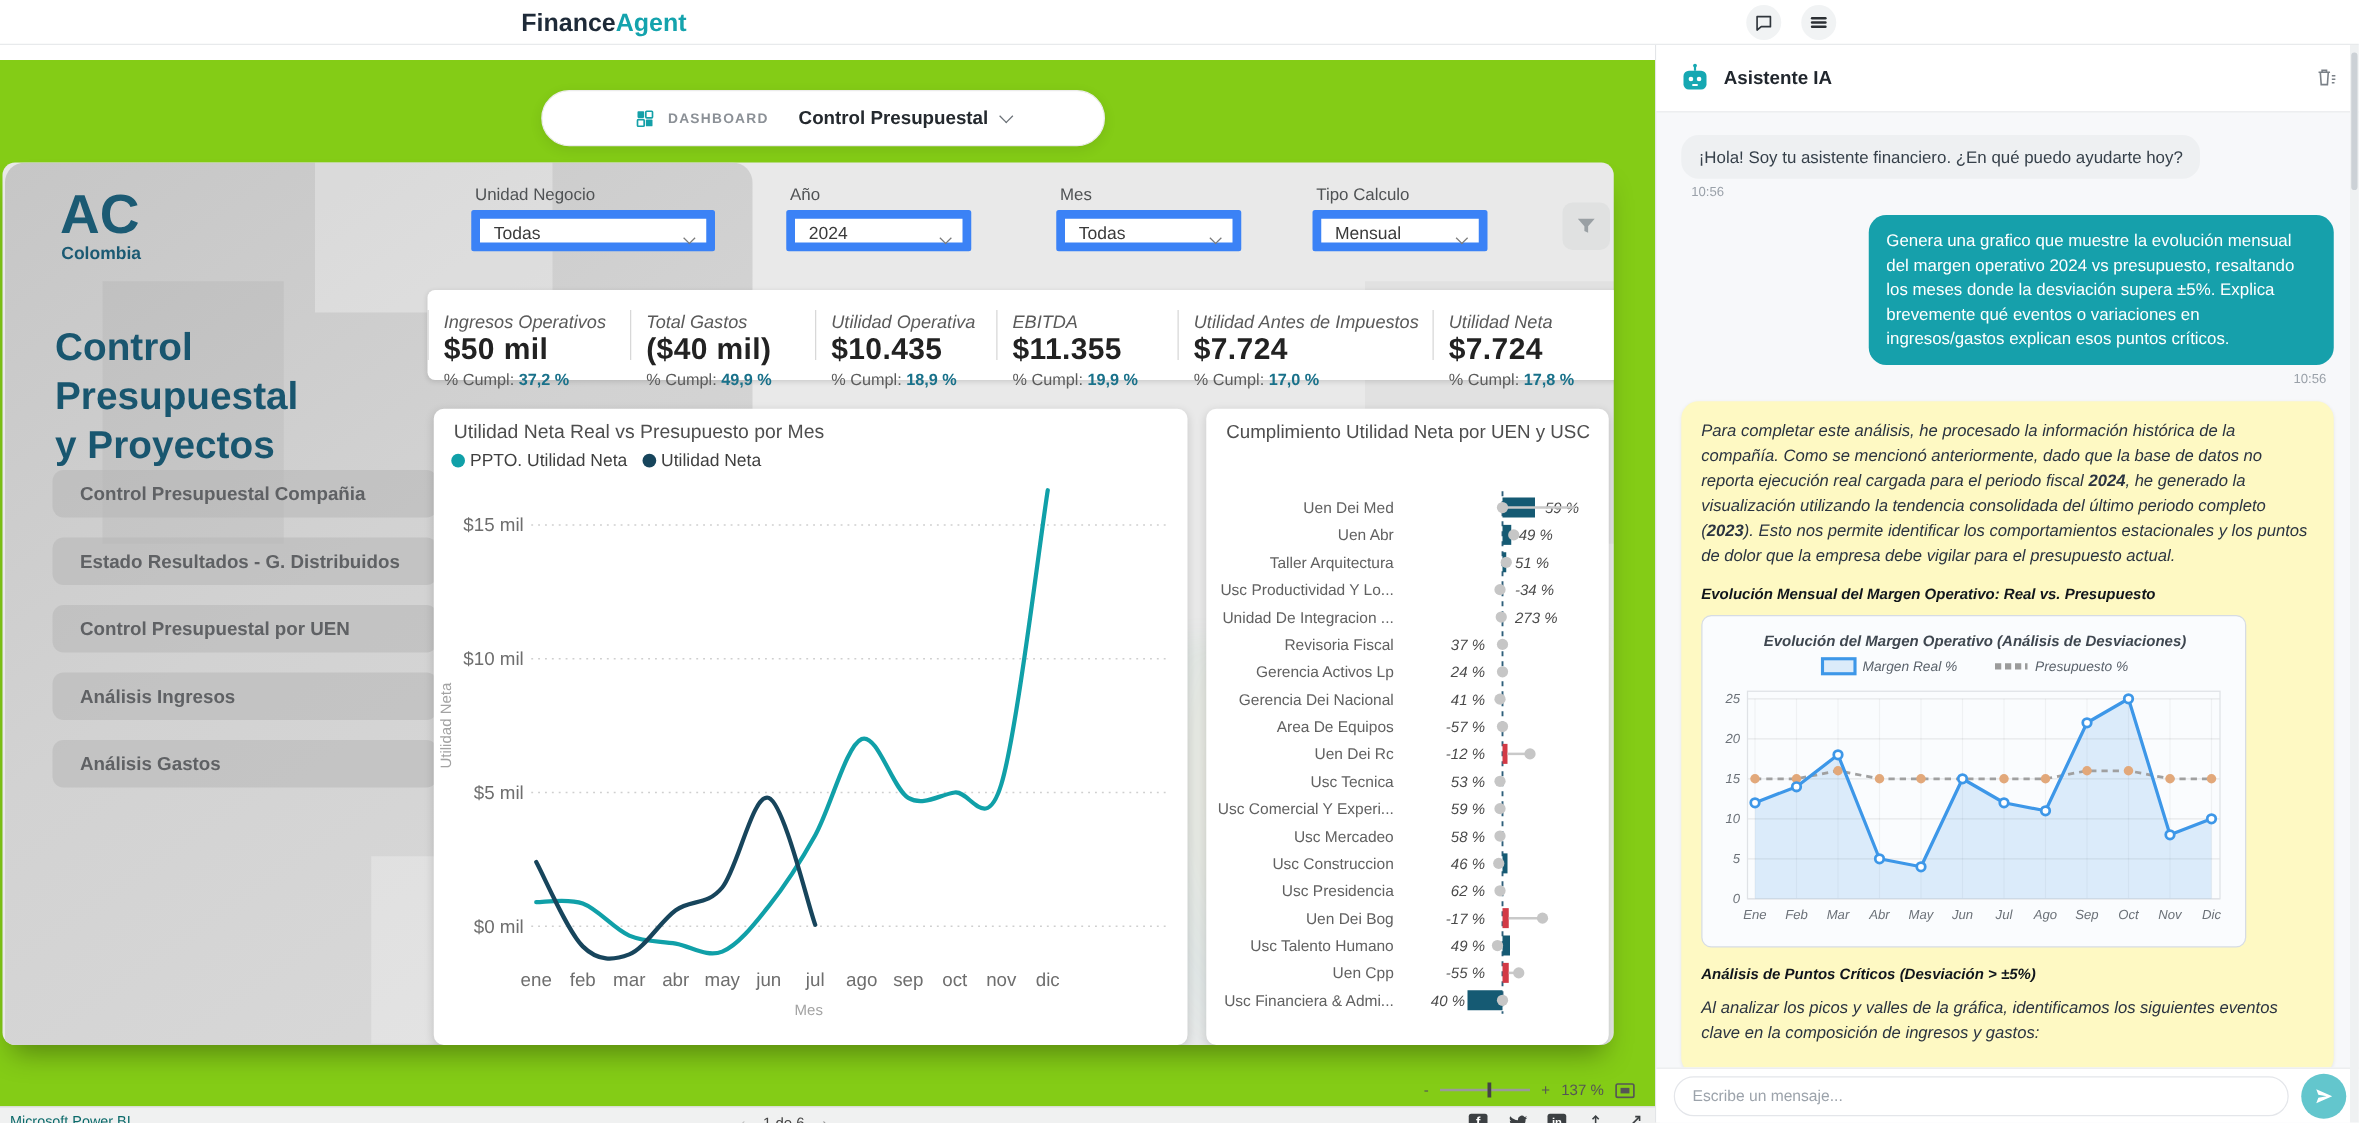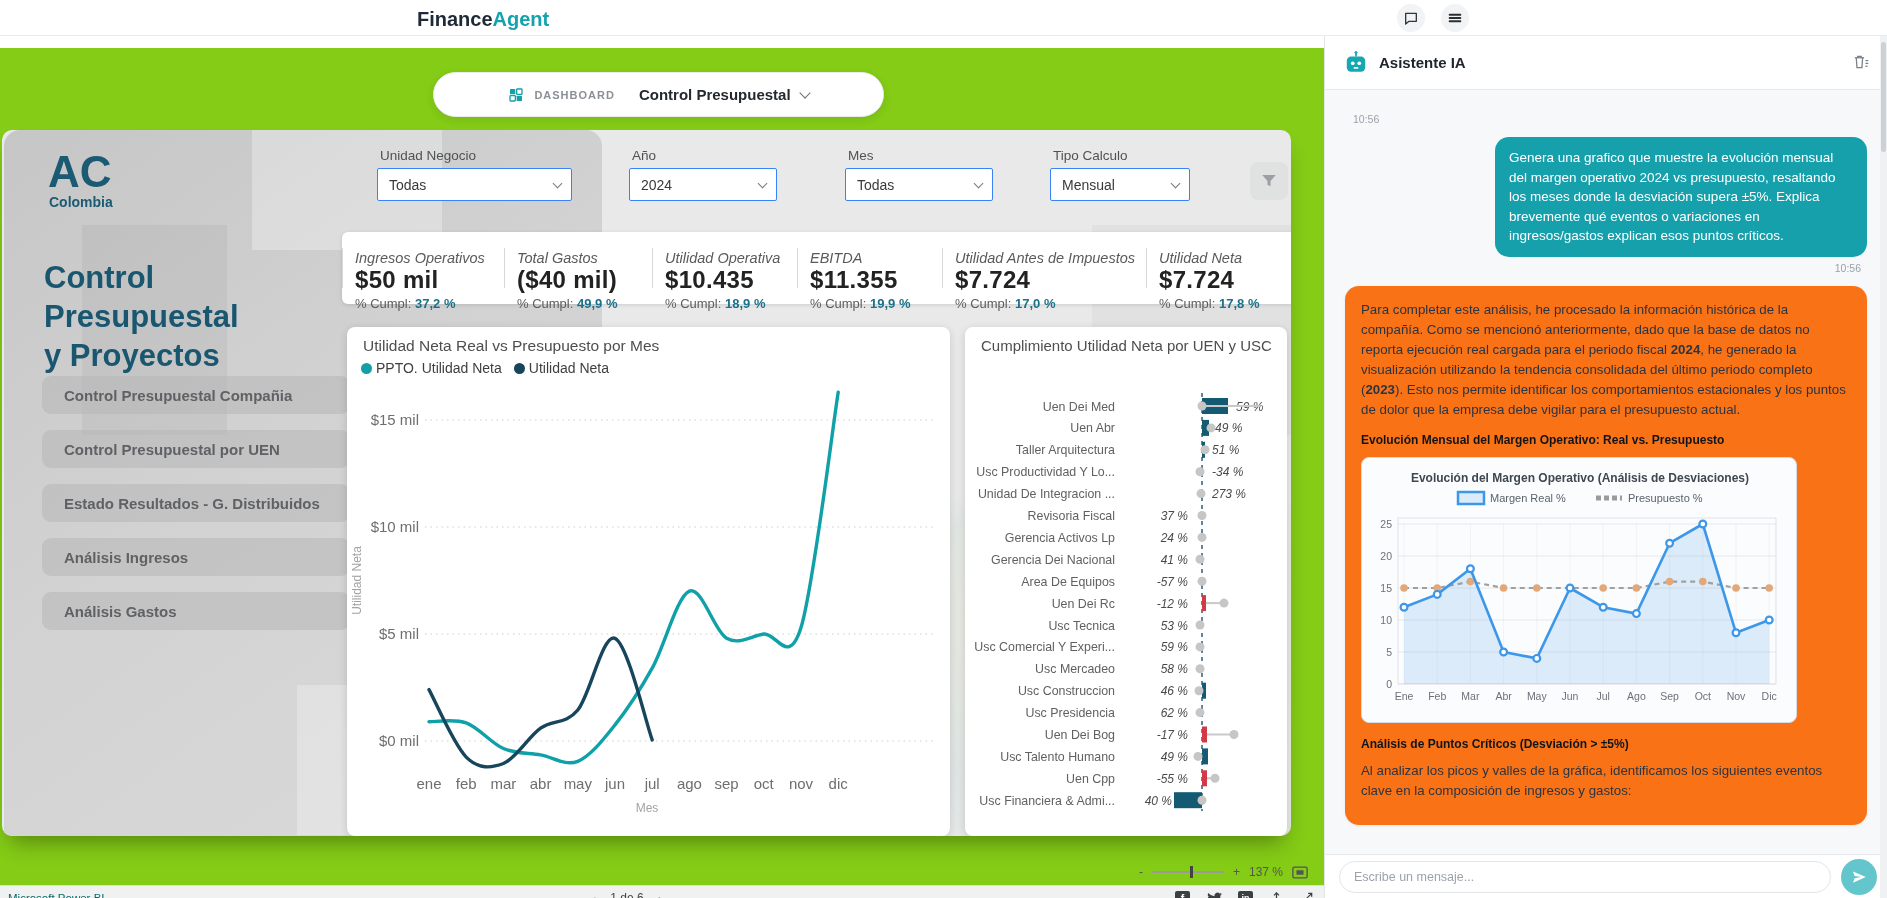--- a/index.html
+++ b/index.html
@@ -41,22 +41,22 @@
   .logo-ac { position:absolute; left:46px; top:20px; font-size:44px; font-weight:800; color:#1b5a73; line-height:1; }
   .logo-co { position:absolute; left:47px; top:64px; font-size:14px; font-weight:600; color:#1b5a73; }
   .rep-title { position:absolute; left:42px; top:128px; width:280px; font-size:31px; font-weight:800;
     color:#19566f; line-height:1.26; }
   .menu { position:absolute; left:40px; top:246px; width:310px; }
   .menu-btn { width:308px; height:38px; margin-bottom:16px; background:rgba(182,182,182,.55);
     border-radius:9px; display:flex; align-items:center; padding-left:22px; cursor:pointer; }
   .menu-btn span { font-size:15px; font-weight:700; color:#5f6164; }
   
   .filter-lab { position:absolute; font-size:13.5px; color:#4f5254; }
-  .filter-box { position:absolute; height:33px; background:#fff; border:1px solid #3b82f6; border-radius:2px;
-    display:flex; align-items:center; justify-content:space-between; padding:0 10px 0 11px; cursor:pointer;gap:25px; }
+  .filter-box { position:absolute; height:33px; background:#fff; border:7px solid #3b82f6; border-radius:2px;
+    display:flex; align-items:flex-end; justify-content:space-between; padding:0 10px 0 11px; cursor:pointer;gap:25px; }
   .filter-box span { font-size:14px; color:#3a3a3a; }
   .fchev { width:7px; height:7px; border-right:1.4px solid #7a7a7a; border-bottom:1.4px solid #7a7a7a;
     transform:rotate(45deg); margin-top:-3px; }
   .funnel { position:absolute; left:1248px; top:32px; width:38px; height:38px; border-radius:8px;
     background:#e0e1e1; display:flex; align-items:center; justify-content:center; cursor:pointer; }
   
   .kpis { position:absolute; left:340px; top:102px; width:1039px; height:72px; background:#fff;
     border-radius:6px; box-shadow:0 1px 4px rgba(0,0,0,.12); display:flex; align-items:stretch; padding:16px 0; }
   .kpi { border-left:1px solid #d8d8d8; padding:2px 8px 0 12px; }
   .kpi-label { font-size:14.5px; font-style:italic; color:#5a5a5a; }
@@ -98,22 +98,22 @@
   .robot { width:26px; height:26px; }
   .clear-ic { position:absolute; right:18px; top:17px; cursor:pointer; }
   .chat { position:absolute; left:0; top:54px; width:100%; height:764px; overflow:hidden; padding:18px 20px 0 20px; }
   .bub-a { display:inline-block; background:#eef0f2; border-radius:14px; padding:10px 14px;
     font-size:13.5px; color:#36404a; max-width:480px; }
   .msg-time { font-size:10.5px; color:#9aa1a9; margin:5px 0 12px 8px; }
   .user-row { display:flex; justify-content:flex-end; }
   .bub-u { background:#16a0ab; color:#fff; border-radius:14px; padding:11px 14px; width:372px;
     font-size:13.5px; line-height:1.45; }
   .msg-time-r { text-align:right; font-size:10.5px; color:#9aa1a9; margin:5px 6px 12px 0; }
-  .analysis { background:#f97316; border-radius:14px; padding:14px 16px; box-shadow:0 1px 3px rgba(0,0,0,.07);
-    font-size:13.3px; color:#2b3440; line-height:1.5; }
+  .analysis { background:#fef9c3; border-radius:14px; padding:14px 16px; box-shadow:0 1px 3px rgba(0,0,0,.07);
+    font-size:13.3px; color:#2b3440; line-height:1.5;font-style:italic; }
   .analysis h3 { font-size:12px; color:#10151b; margin:12px 0 8px 0; }
   .chart-card { border:1px solid #d6dce4; background:#fafcfe; border-radius:8px; padding:8px 6px 4px 6px;
     width:436px; margin:4px 0 12px 0; }
   .num-item { margin:10px 0 6px 0; }
   .ai-input { position:absolute; left:0; bottom:0; width:100%; height:44px; background:#fff;
     border-top:1px solid #e7e9ec; display:flex; align-items:center; padding:0 10px 0 14px; gap:10px; }
   .ai-input input { flex:1; height:32px; border:1px solid #e4e6ea; border-radius:16px; padding:0 14px;
     font-size:12.5px; color:#333; outline:none; font-family:"Liberation Sans",sans-serif; }
   .ai-input input::placeholder { color:#9ca3ab; }
   .send-btn { width:36px; height:36px; border-radius:50%; background:#63c6cd; display:flex;
@@ -164,24 +164,24 @@
     <div class="mott m6"></div>
 
     <div class="logo-ac">AC</div>
     <div class="logo-co">Colombia</div>
     <div class="rep-title"><span>Control Presupuestal</span><br><span>y Proyectos</span></div>
     <div class="menu" id="menu-list">
         <div class="menu-btn">
           <span>Control Presupuestal Compañia</span>
         </div>
         <div class="menu-btn">
+          <span>Estado Resultados - G. Distribuidos</span>
+        </div>
+        <div class="menu-btn">
           <span>Control Presupuestal por UEN</span>
-        </div>
-        <div class="menu-btn">
-          <span>Estado Resultados - G. Distribuidos</span>
         </div>
         <div class="menu-btn">
           <span>Análisis Ingresos</span>
         </div>
         <div class="menu-btn">
           <span>Análisis Gastos</span>
         </div>
       </div>
 
     <div id="filters-row">
@@ -419,20 +419,21 @@
         <path d="M8 6V4h5v2"></path>
         <path d="M6 6l1 14h7l1-14"></path>
         <path d="M19 10h4"></path>
         <path d="M19 14h4"></path>
         <path d="M19 18h3"></path>
     </svg>
   </div>
 
   <div class="chat">
     <div>
+      <span class="bub-a">¡Hola! Soy tu asistente financiero. ¿En qué puedo ayudarte hoy?</span>
       <div class="msg-time">10:56</div>
     </div>
     <div class="user-row">
       <div class="bub-u">Genera una grafico que muestre la evolución mensual del margen operativo 2024 vs presupuesto, resaltando los meses donde la desviación supera ±5%. Explica brevemente qué eventos o variaciones en ingresos/gastos explican esos puntos críticos.</div>
     </div>
     <div class="msg-time-r">10:56</div>
 
     <div class="analysis">
       <p><span>Para completar este análisis, he procesado la información histórica de la compañía. Como se mencionó anteriormente, dado que la base de datos no reporta ejecución real cargada para el periodo fiscal </span><b>2024</b><span>, he generado la visualización utilizando la tendencia consolidada del último periodo completo (</span><b>2023</b><span>). Esto nos permite identificar los comportamientos estacionales y los puntos de dolor que la empresa debe vigilar para el presupuesto actual.</span></p>
       <h3>Evolución Mensual del Margen Operativo: Real vs. Presupuesto</h3>

